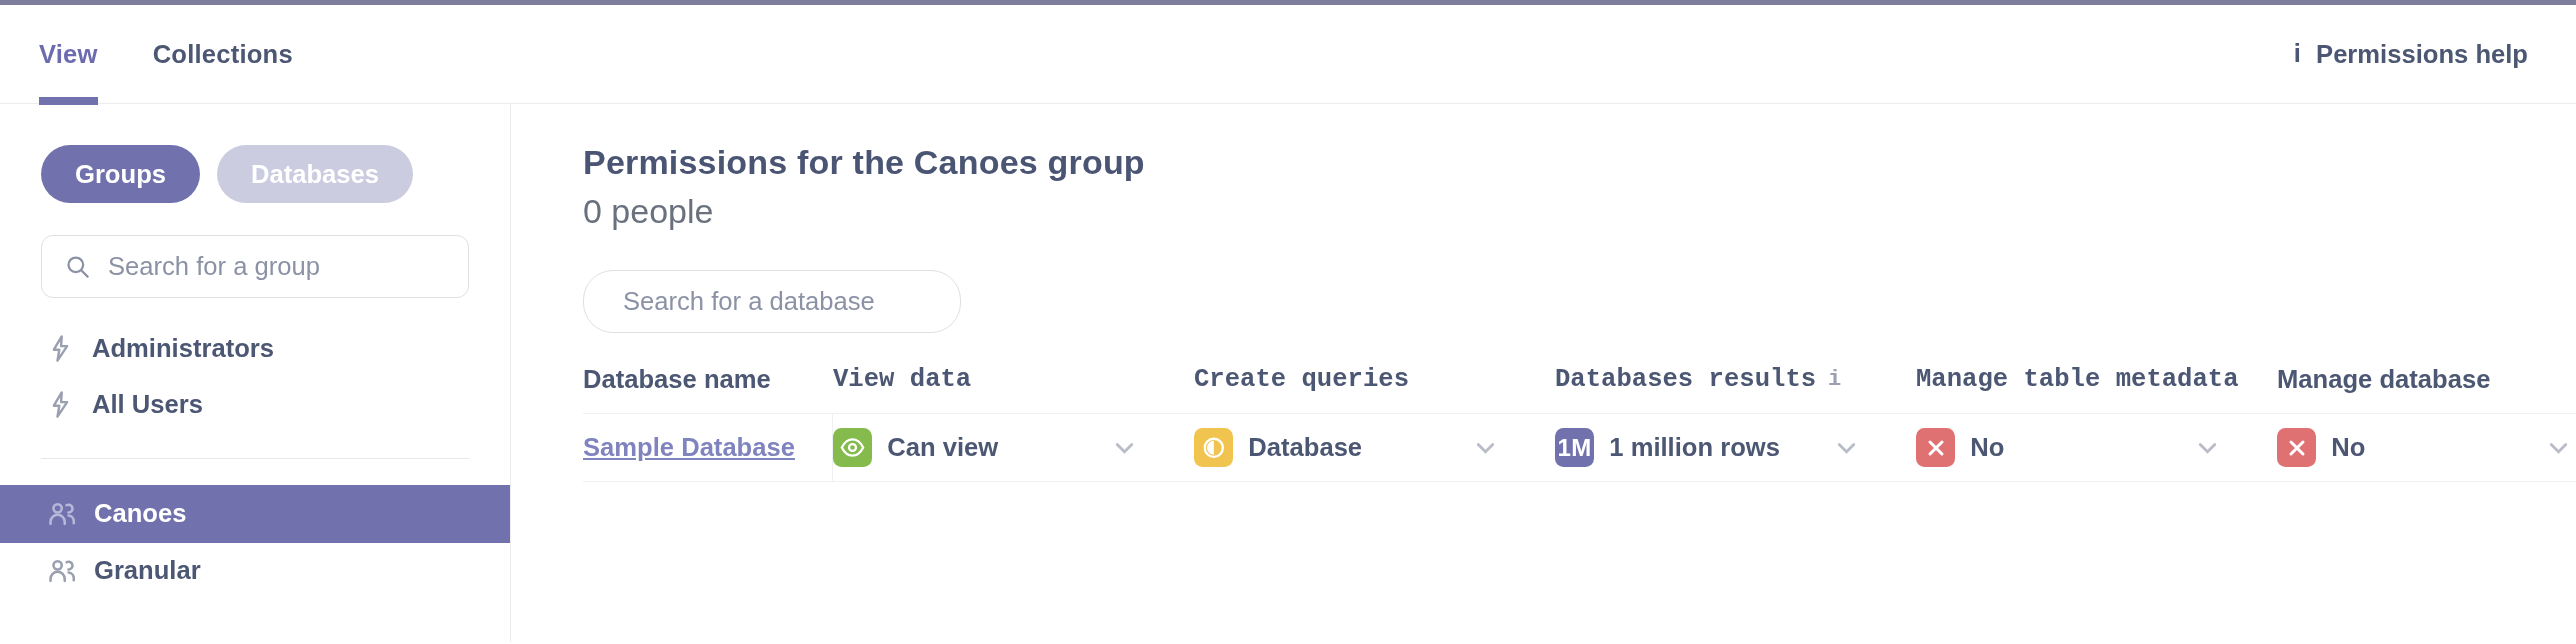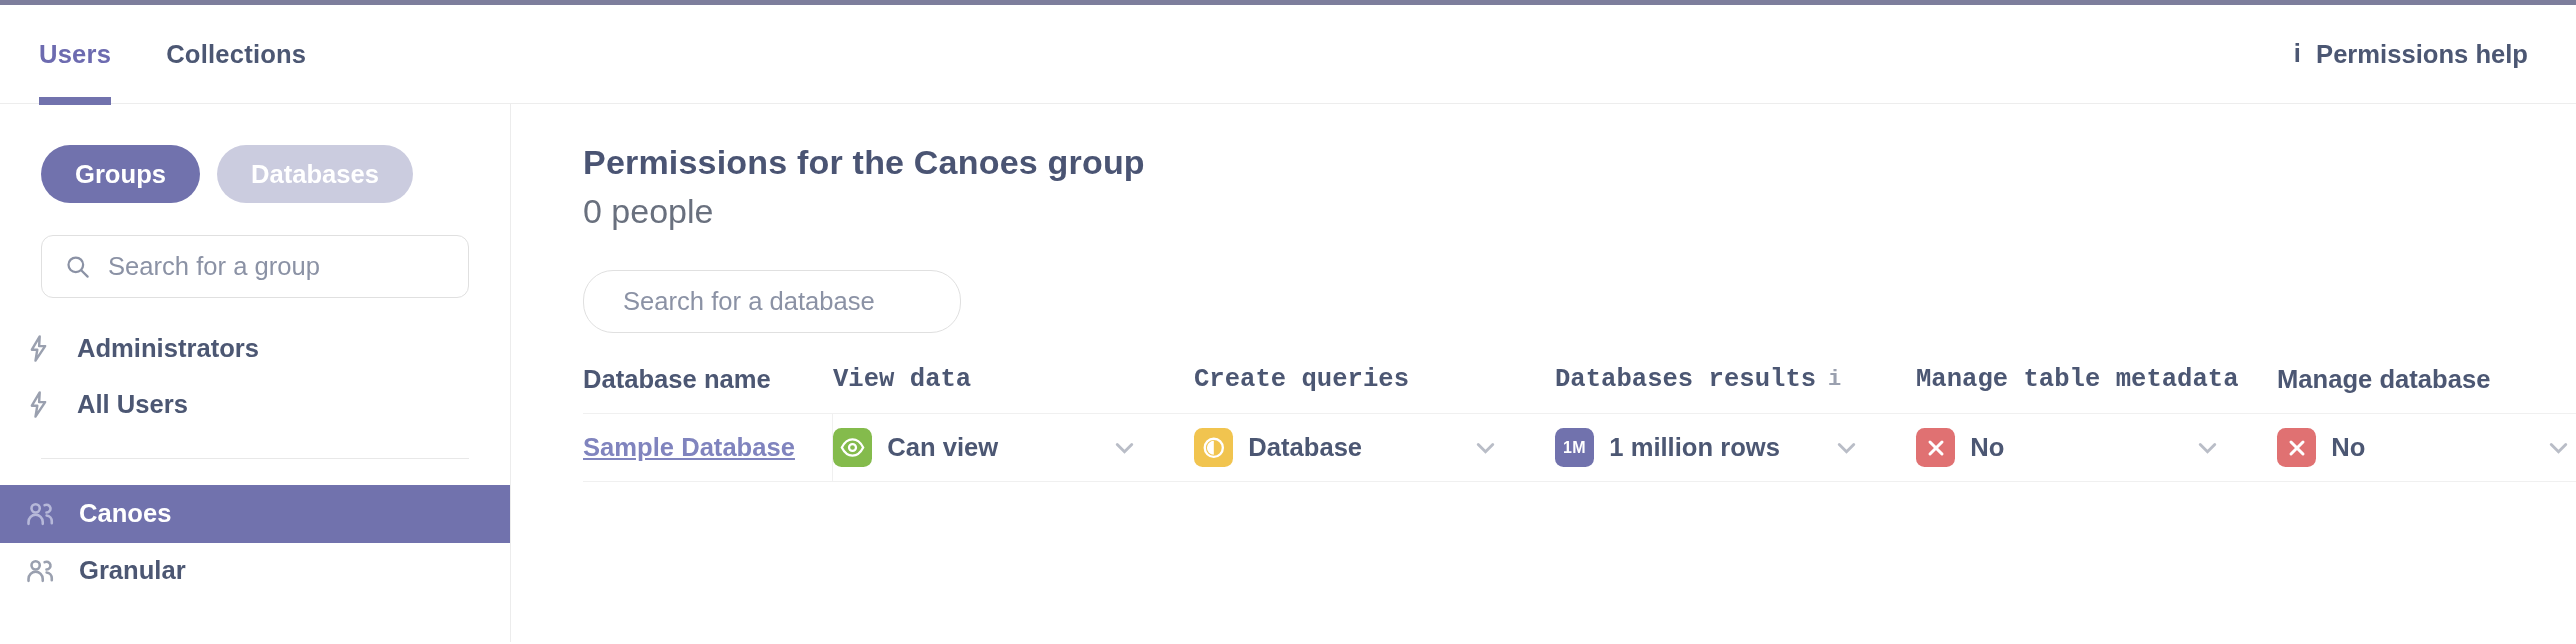--- a/index.html
+++ b/index.html
@@ -28,21 +28,21 @@
   .pills { display:flex; gap:17px; margin:0 41px; }
   .pill { border-radius:851px; height:58px; padding:0 34px; display:flex; align-items:center;
           font-size:25.6px; font-weight:bold; color:#fff; cursor:pointer; }
   .pill.on  { background:#7172AD; }
   .pill.off { background:#CBCCDF; }
   .search-box { margin:32px 41px 22px; height:63px; border:1.7px solid #E0E0E0; border-radius:12px;
                 display:flex; align-items:center; gap:17px; padding:0 22px; background:#fff; }
   .search-box input { border:none; outline:none; flex:1; font-size:25.6px; color:#4C5773;
                       font-family:"Liberation Sans",sans-serif; background:transparent; }
   .search-box input::placeholder { color:#8B92A5; }
-  .side-item { height:56px; display:flex; align-items:center; gap:24px; padding-left:24px;
+  .side-item { height:56px; display:flex; align-items:center; gap:17px; padding-left:46px;
                font-size:25.6px; font-weight:bold; color:#4C5773; cursor:pointer; }
   .side-item.selected { background:#7172AD; color:#fff; height:58px; }
   .side-divider { height:1.7px; background:#E8E8E8; margin:25.6px 41px; }
   .icon-gray { color:#9AA0AF; }
   .icon-onpurple { color:#B6B8D9; }
 
   
   .main { flex:1; min-width:0; padding:39px 0 0 72px; overflow:hidden; }
   .page-title { font-size:34px; font-weight:bold; color:#4A5473; letter-spacing:0.2px; }
   .page-sub { font-size:34px; color:#69707E; margin-top:10.2px; }
@@ -58,31 +58,31 @@
   .col-last { flex:1; min-width:0; }
   .trow { display:flex; align-items:stretch; height:68px; border-bottom:1.7px solid #F0F0F0; }
   .cell { display:flex; align-items:center; }
   .cell-name { width:250px; border-right:1.7px solid #F0F0F0; }
   .db-link { font-size:25.6px; font-weight:bold; color:#8084BE; text-decoration:underline; cursor:pointer; }
   .cell-perm { width:361px; gap:15.3px; padding:0 55px 0 0; cursor:pointer; }
   .cell-perm.last { flex:1; min-width:0; padding-right:3.4px; }
   .perm-label { font-size:25.6px; font-weight:bold; color:#4C5773; white-space:nowrap; }
   .badge { width:39px; height:39px; border-radius:8.5px; flex-shrink:0;
            display:flex; align-items:center; justify-content:center; }
-  .badge-1m { color:#fff; font-size:16px; font-weight:bold; letter-spacing:0.4px; }
+  .badge-1m { color:#fff; font-size:24px; font-weight:bold; letter-spacing:0.4px; }
   .chev { margin-left:auto; flex-shrink:0; }
 </style>
 </head>
 <body>
 
 <div class="topbar"></div>
 
 <div class="nav">
   <div class="tabs">
-    <div class="tab active">Users</div>
+    <div class="tab active">View</div>
     <div class="tab">Collections</div>
   </div>
   <div class="nav-right">
     <span class="info-i">i</span>
     <span>Permissions help</span>
   </div>
 </div>
 
 <div class="page-body">
 

